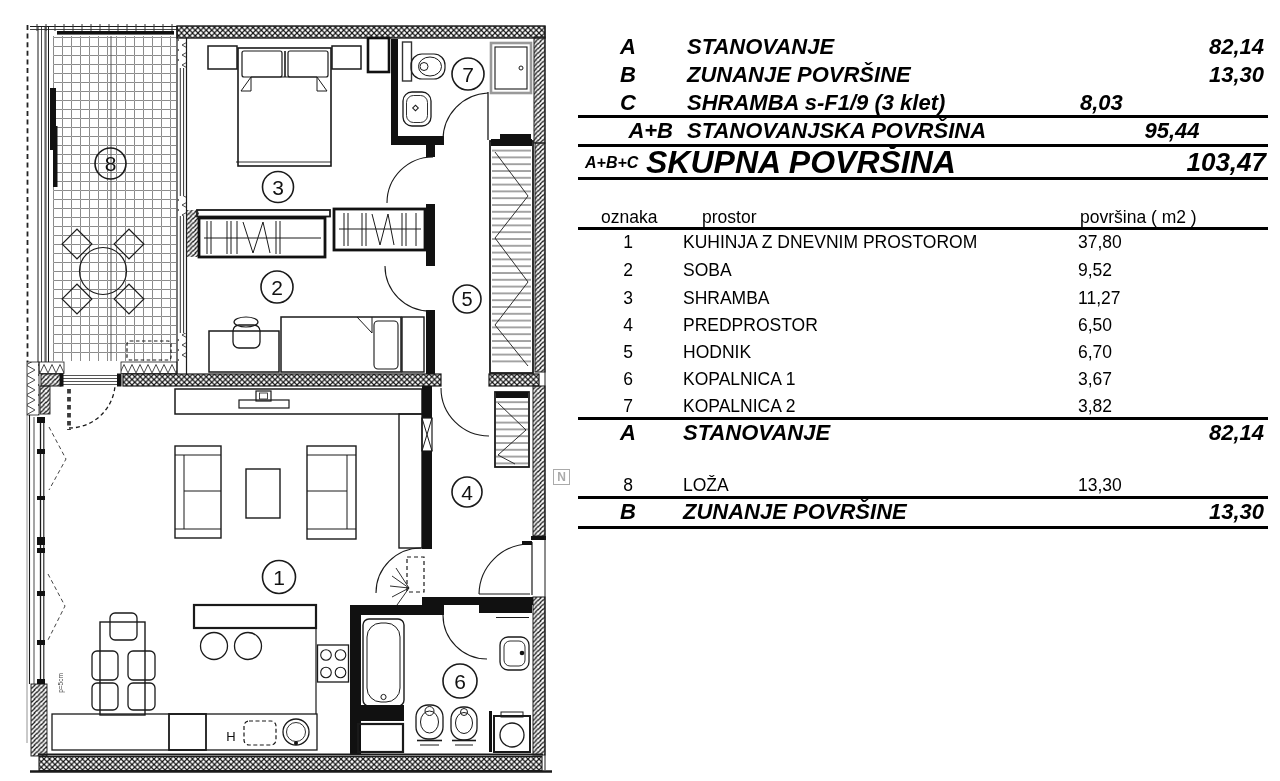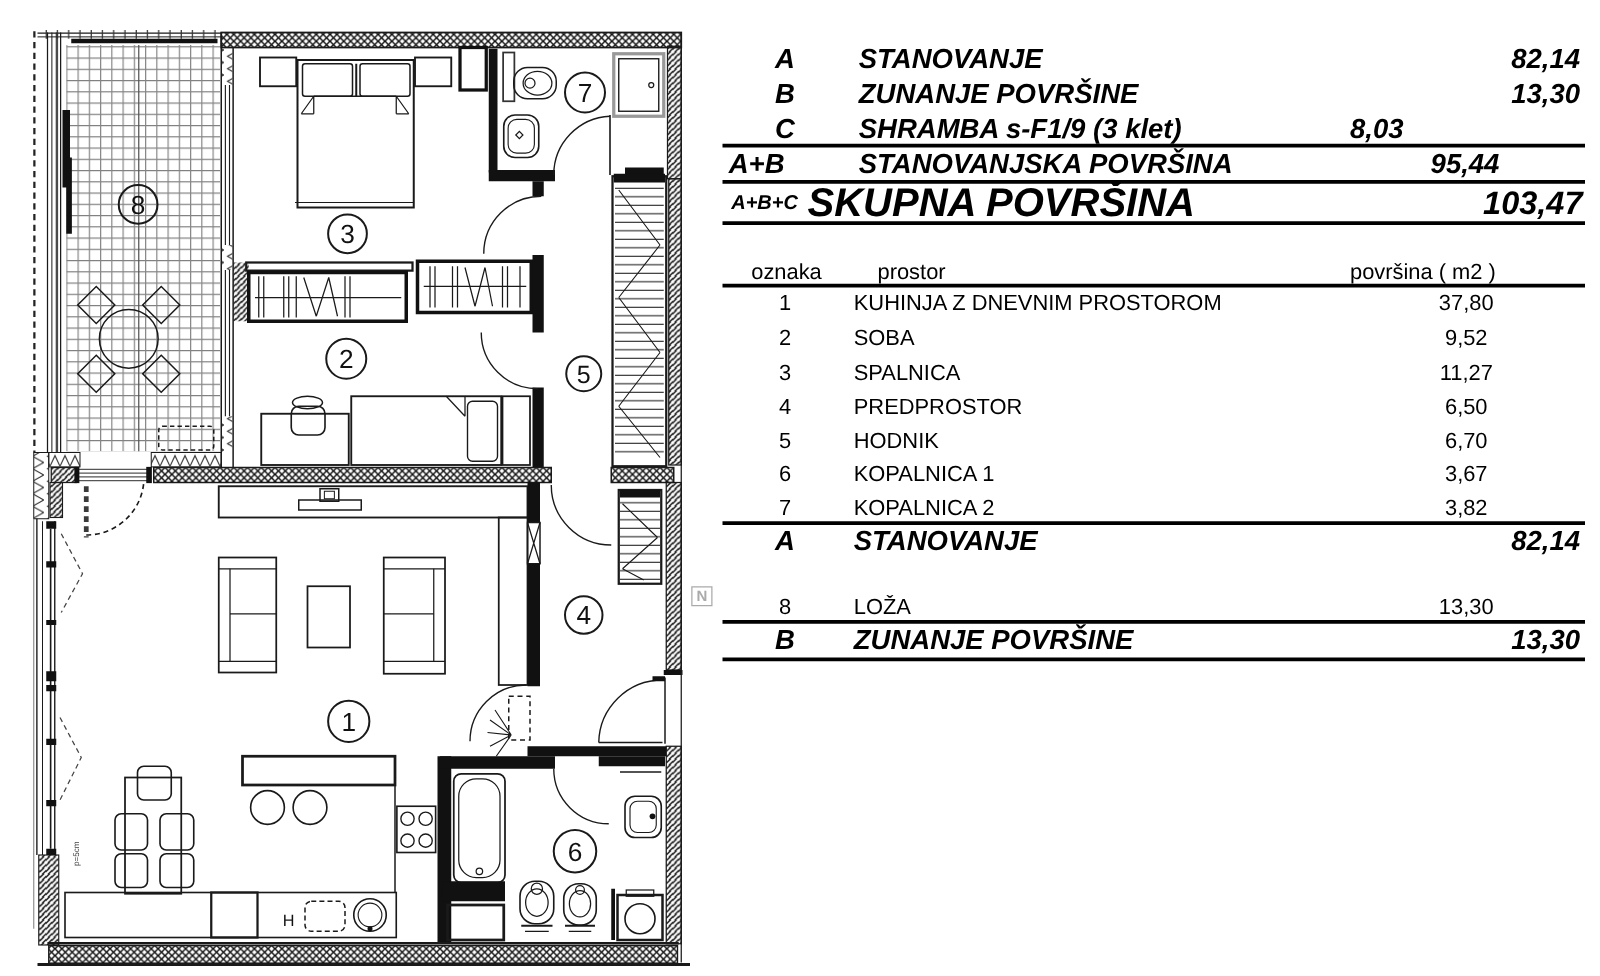--- a/index.html
+++ b/index.html
@@ -1,21 +1,21 @@
 <!DOCTYPE html>
 <html><head>
 <meta charset="utf-8">
 <style>
 html,body{margin:0;padding:0;background:#fff;width:1280px;height:781px;overflow:hidden}
 body{font-family:"Liberation Sans",sans-serif;position:relative}
 .abs{position:absolute}
 .r{position:absolute;font-size:17.5px;color:#000;white-space:nowrap;line-height:18px}
 .bi{font-weight:bold;font-style:italic;font-size:22px;line-height:23px}
 .num{width:56px;text-align:center}
-.val{width:190px;text-align:center}
+.val{width:190px;text-align:left}
 .ln{position:absolute;background:#000}
 </style>
 </head>
 <body>
 <svg class="abs" style="left:0;top:0" width="560" height="781" viewBox="0 0 560 781">
 <defs>
 <pattern id="grid" width="9" height="9" patternUnits="userSpaceOnUse" x="53" y="37">
   <path d="M9,0.5H0.5V9" fill="none" stroke="#7e7e7e" stroke-width="0.9"></path>
 </pattern>
 <pattern id="xh" width="5.5" height="5.5" patternUnits="userSpaceOnUse">
@@ -330,21 +330,21 @@
 <div class="r bi" style="left:583px;top:63px;width:90px;text-align:center">B</div>
 <div class="r bi" style="left:687px;top:63px">ZUNANJE POVRŠINE</div>
 <div class="r bi" style="left:1080px;top:63px;width:184px;text-align:right">13,30</div>
 
 <div class="r bi" style="left:583px;top:91px;width:90px;text-align:center">C</div>
 <div class="r bi" style="left:687px;top:91px">SHRAMBA s-F1/9 (3 klet)</div>
 <div class="r bi" style="left:1080px;top:91px;width:184px;text-align:left">8,03</div>
 
 <div class="ln" style="left:578px;top:115px;width:690px;height:2.5px"></div>
 
-<div class="r bi" style="left:583px;top:119px;width:90px;text-align:left">A+B</div>
+<div class="r bi" style="left:583px;top:119px;width:90px;text-align:right">A+B</div>
 <div class="r bi" style="left:687px;top:119px">STANOVANJSKA POVRŠINA</div>
 <div class="r bi" style="left:1080px;top:119px;width:184px;text-align:center">95,44</div>
 
 <div class="ln" style="left:578px;top:144px;width:690px;height:2.5px"></div>
 
 <div class="r bi" style="left:585px;top:149px;font-size:16px;line-height:27px">A+B+C</div>
 <div class="r bi" style="left:646px;top:149px;font-size:32px;line-height:27px">SKUPNA POVRŠINA</div>
 <div class="r bi" style="left:1080px;top:149px;width:186px;text-align:right;font-size:26px;line-height:27px">103,47</div>
 
 <div class="ln" style="left:578px;top:177px;width:690px;height:3px"></div>
@@ -356,21 +356,21 @@
 
 <div class="r num" style="left:600px;top:233px">1</div>
 <div class="r" style="left:683px;top:233px">KUHINJA Z DNEVNIM PROSTOROM</div>
 <div class="r val" style="left:1078px;top:233px">37,80</div>
 
 <div class="r num" style="left:600px;top:261px">2</div>
 <div class="r" style="left:683px;top:261px">SOBA</div>
 <div class="r val" style="left:1078px;top:261px">9,52</div>
 
 <div class="r num" style="left:600px;top:289px">3</div>
-<div class="r" style="left:683px;top:289px">SPALNICA</div>
+<div class="r" style="left:683px;top:289px">SHRAMBA</div>
 <div class="r val" style="left:1078px;top:289px">11,27</div>
 
 <div class="r num" style="left:600px;top:316px">4</div>
 <div class="r" style="left:683px;top:316px">PREDPROSTOR</div>
 <div class="r val" style="left:1078px;top:316px">6,50</div>
 
 <div class="r num" style="left:600px;top:343px">5</div>
 <div class="r" style="left:683px;top:343px">HODNIK</div>
 <div class="r val" style="left:1078px;top:343px">6,70</div>
 

